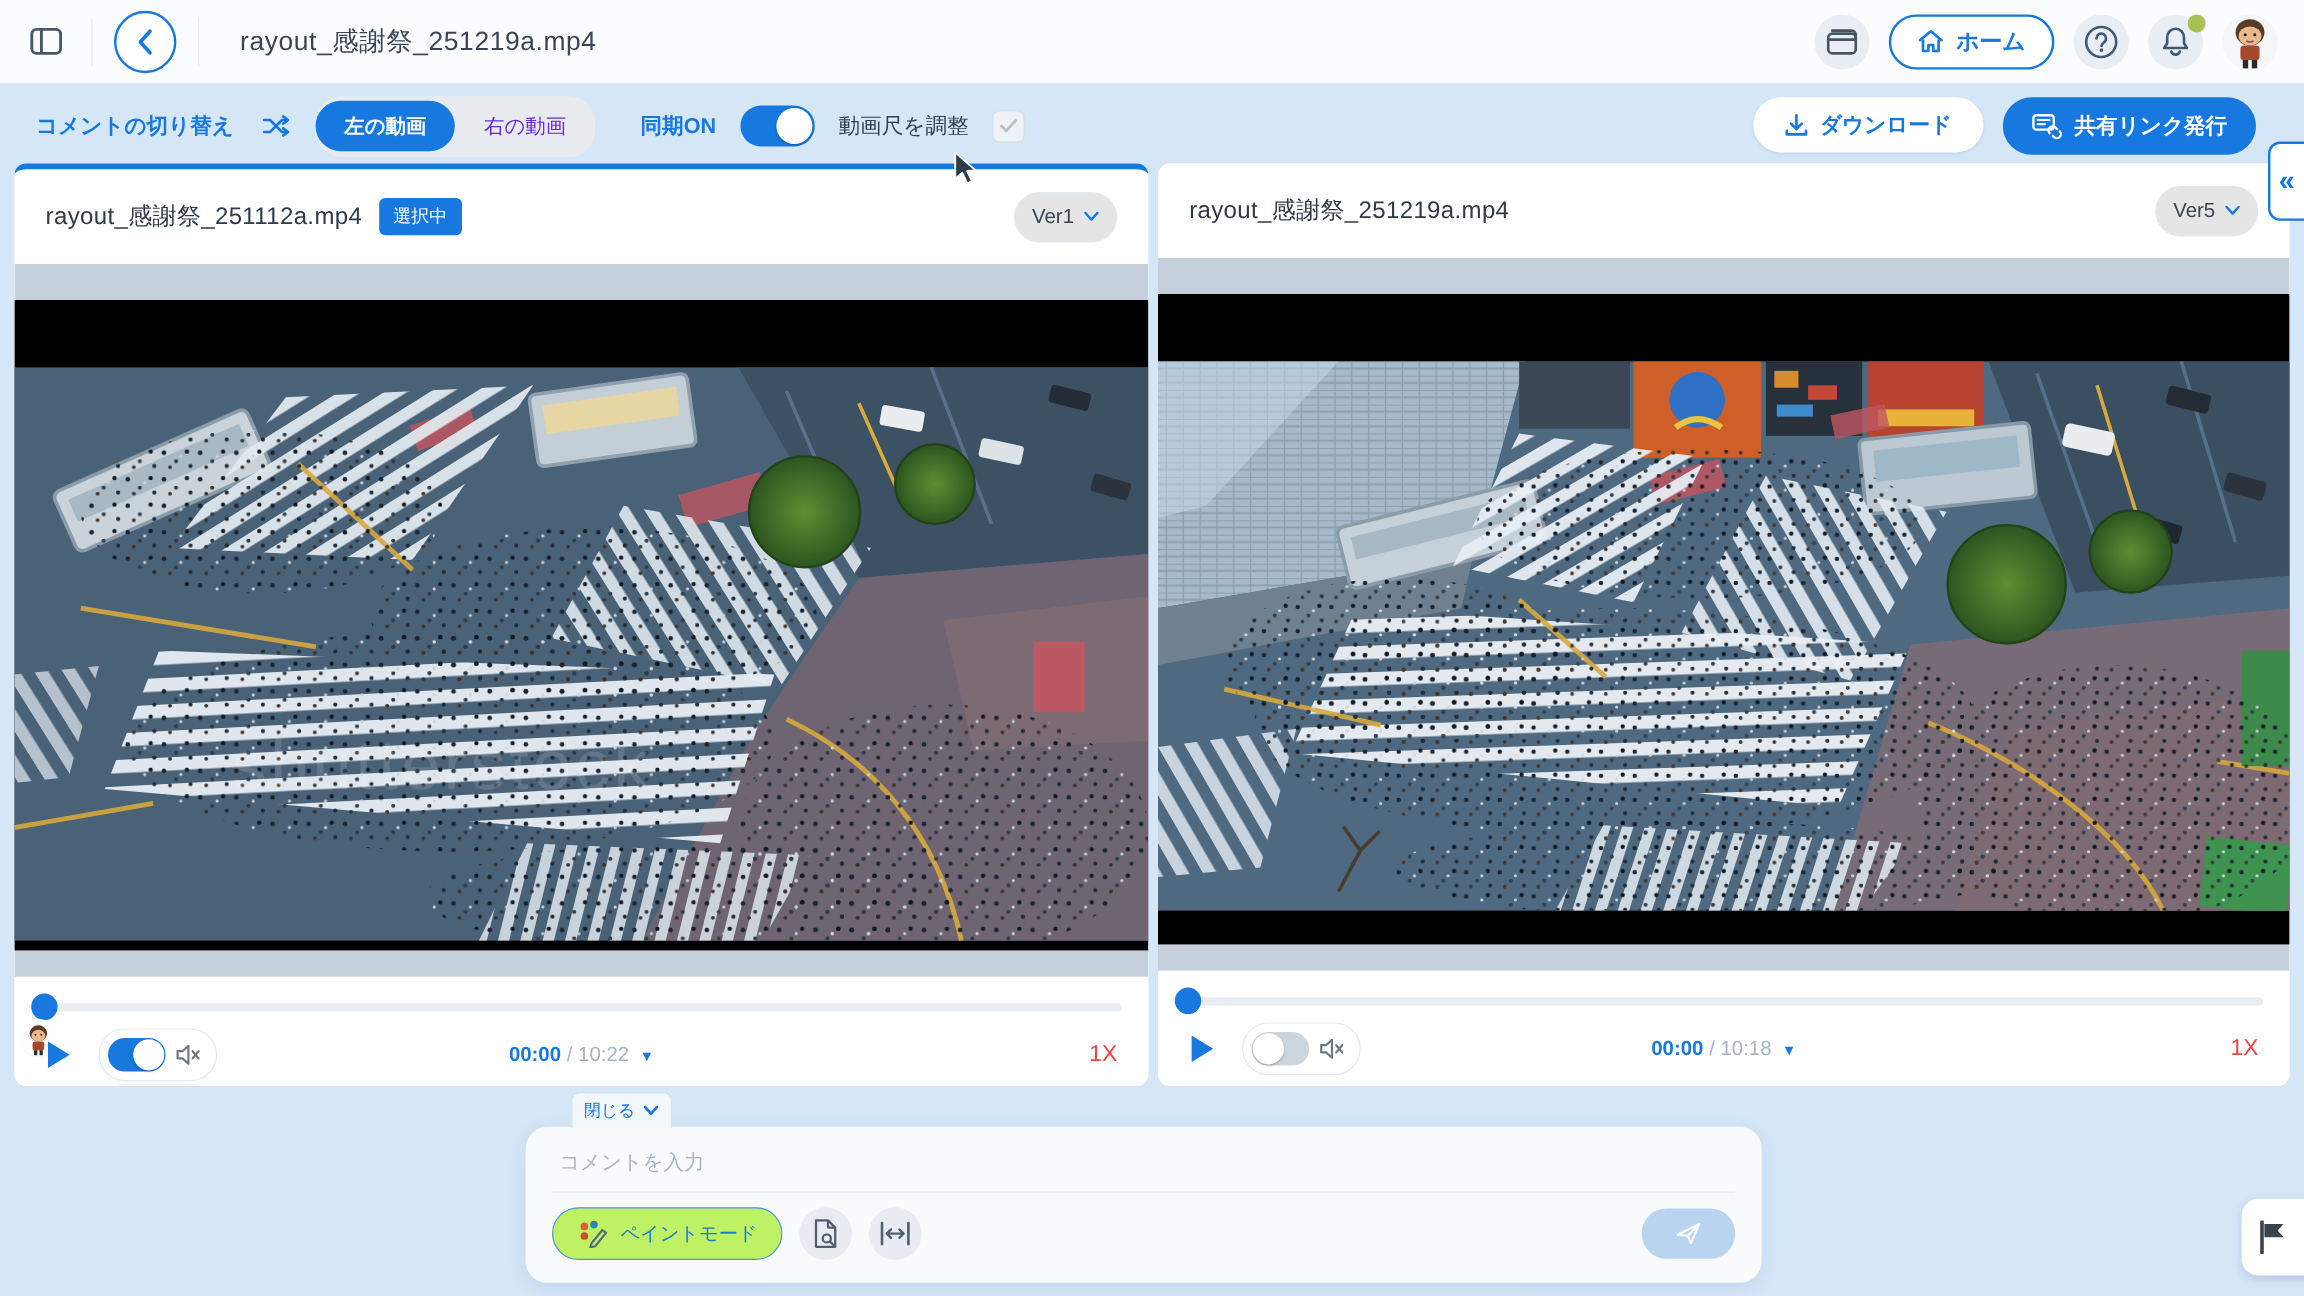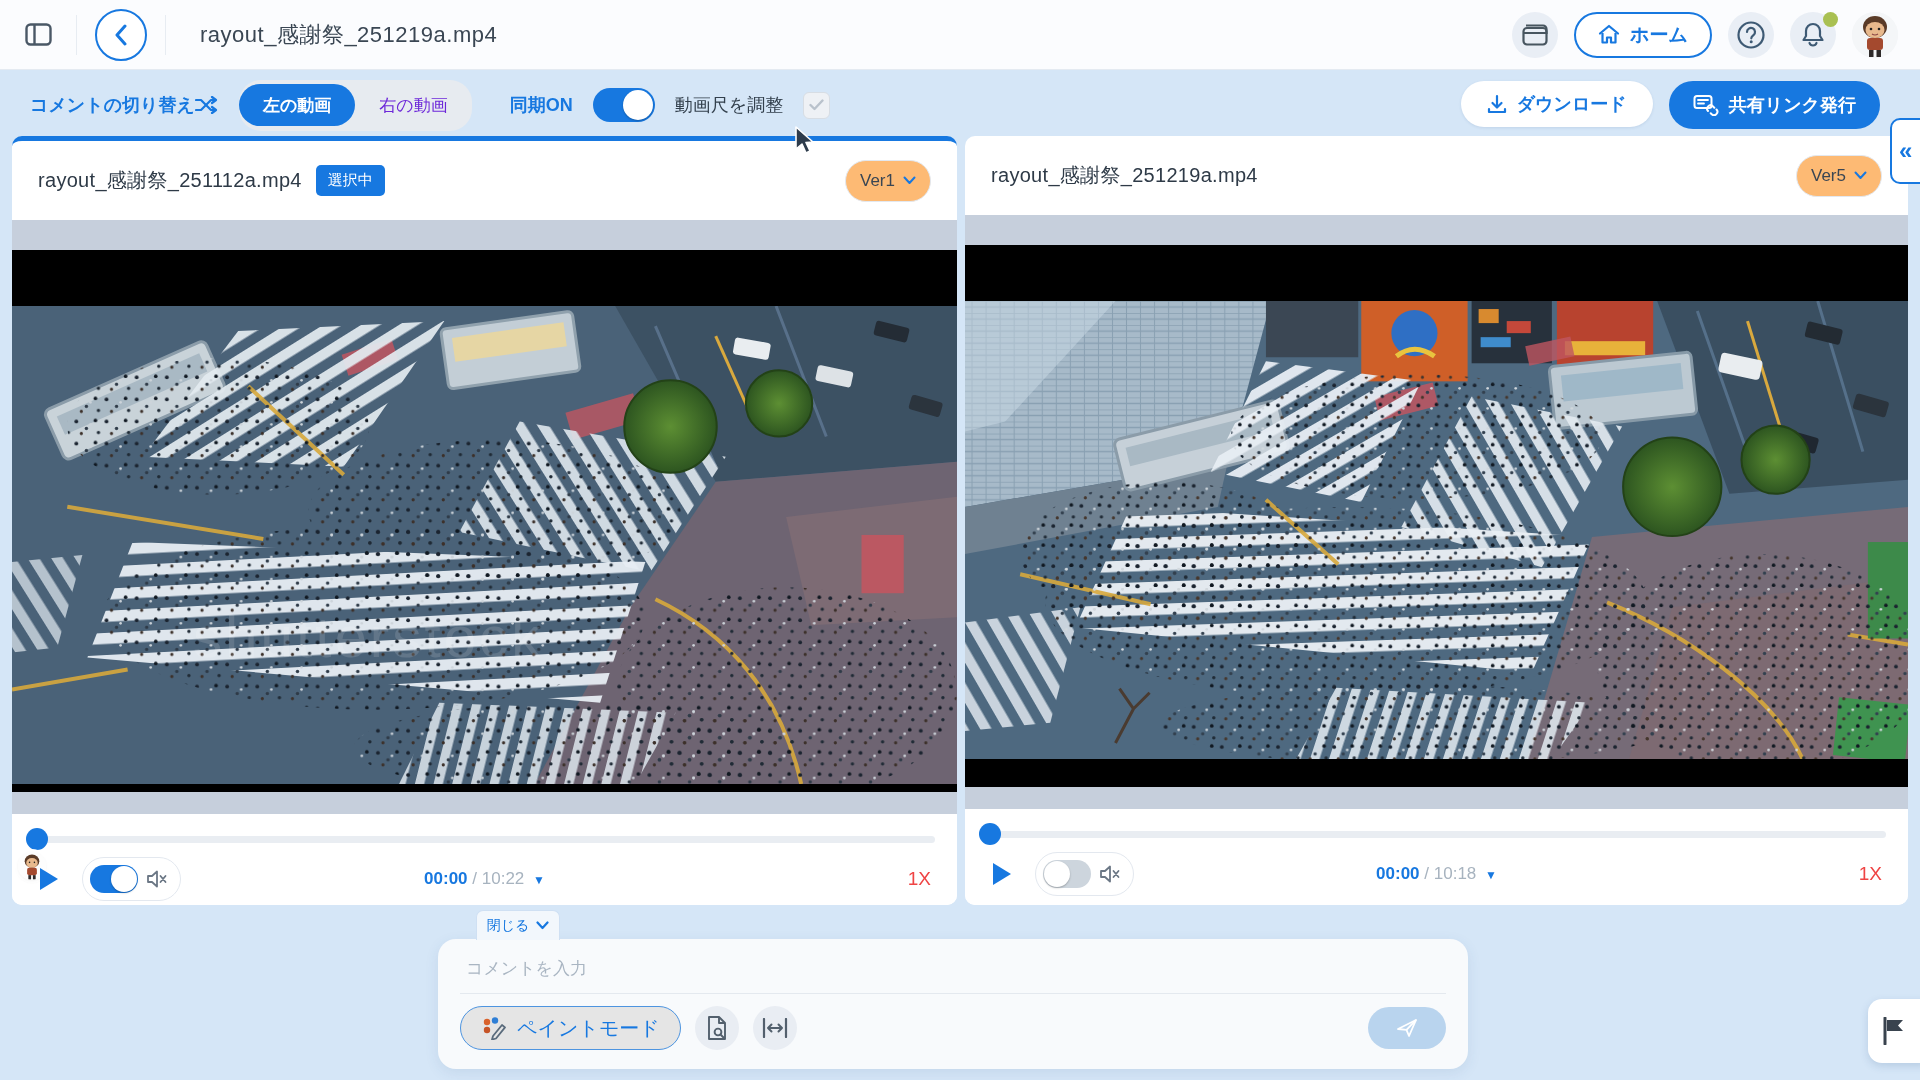--- a/index.html
+++ b/index.html
@@ -33,21 +33,21 @@
     color:#1778e0; font-size:19px; font-weight:bold;
   }
   .notif-dot { position:absolute; top:0px; right:-2px; width:15px; height:15px; border-radius:50%; background:#a9c052; }
   .avatar { width:46px; height:46px; border-radius:50%; background:#f2f5f8; overflow:hidden; }
   
   .toolbar {
     position:absolute; top:78px; left:0; width:1920px; height:54px;
     display:flex; align-items:center; z-index:20;
   }
   .tb-left { display:flex; align-items:center; gap:20px; padding-left:30px; }
-  .comment-switch { display:flex; align-items:center; gap:0; color:#1778e0; font-size:18px; font-weight:bold; }
+  .comment-switch { display:flex; align-items:center; gap:24px; color:#1778e0; font-size:18px; font-weight:bold; }
   .segmented { display:flex; background:#e7ebf0; border-radius:22px; height:51px; align-items:center; }
   .seg { height:42px; padding:0 24px; display:flex; align-items:center; font-size:17px; border-radius:22px; }
   .seg.active { background:#1778e0; color:#fff; font-weight:bold; }
   .seg.inactive { color:#6d28d9; }
   .sync-label { color:#1778e0; font-size:18px; font-weight:bold; margin-left:18px; }
   .toggle { position:relative; width:62px; height:34px; border-radius:17px; }
   .toggle.on { background:#1778e0; }
   .toggle .knob {
     position:absolute; top:2px; width:30px; height:30px; border-radius:50%;
     background:#fff; box-shadow:0 1px 2px rgba(0,0,0,0.25);
@@ -82,21 +82,21 @@
   .panel.left { left:12px; width:945px; border-top:5px solid #1778e0; }
   .panel.right { left:965px; width:943px; }
   .panel-header { height:79px; display:flex; align-items:center; padding:0 26px; }
   .panel-title { font-size:20px; color:#2e3a47; letter-spacing:0.3px; }
   .sel-badge {
     margin-left:14px; background:#1778e0; color:#fff; font-size:15px;
     padding:6px 12px; border-radius:5px;
   }
   .ver-dd {
     margin-left:auto; height:42px; padding:0 14px; border:1px solid #e3e8ef; border-radius:21px;
-    display:flex; align-items:center; gap:8px; font-size:17px; color:#3a4653; background:#fdba74;
+    display:flex; align-items:center; gap:8px; font-size:17px; color:#3a4653; background:#e5e5e5;
   }
   .video-container { background:#c6cfdc; height:594px; padding:30px 0 22px 0; }
   .video-black { background:#000; height:542px; width:100%; position:relative; }
   .video-frame { position:absolute; left:0; width:100%; }
   .panel.left  .video-frame { top:56px; height:478px; }
   .panel.right .video-frame { top:56px; height:458px; }
   .video-frame svg { width:100%; height:100%; display:block; }
   
   .controls { height:104px; background:#fff; position:relative; }
   .seek-track {
@@ -137,22 +137,22 @@
     padding:16px 22px 0 22px;
   }
   .comment-input {
     width:100%; border:none; outline:none; background:transparent;
     font-size:17px; color:#3a4653; padding:4px 6px 14px 6px;
     border-bottom:1px solid #e4e9ef; font-family:inherit;
   }
   .comment-input::placeholder { color:#a9b5c2; }
   .comment-actions { display:flex; align-items:center; gap:14px; margin-top:12px; }
   .paint-btn {
-    height:44px; padding:0 20px; border:1.5px solid #4d94e0; border-radius:23px; background:#e5e5e5;
-    display:flex; align-items:center; gap:10px; color:#1778e0; font-size:20px;
+    height:44px; padding:0 20px; border:1.5px solid #4d94e0; border-radius:23px; background:#bef264;
+    display:flex; align-items:center; gap:10px; color:#1778e0; font-size:16px;
   }
   .round-icon-btn {
     width:44px; height:44px; border-radius:50%; background:#e9edf3;
     display:flex; align-items:center; justify-content:center;
   }
   .send-btn {
     margin-left:auto; width:78px; height:42px; border-radius:21px; background:#b9d4ee;
     display:flex; align-items:center; justify-content:center;
   }
   .flag-btn {

